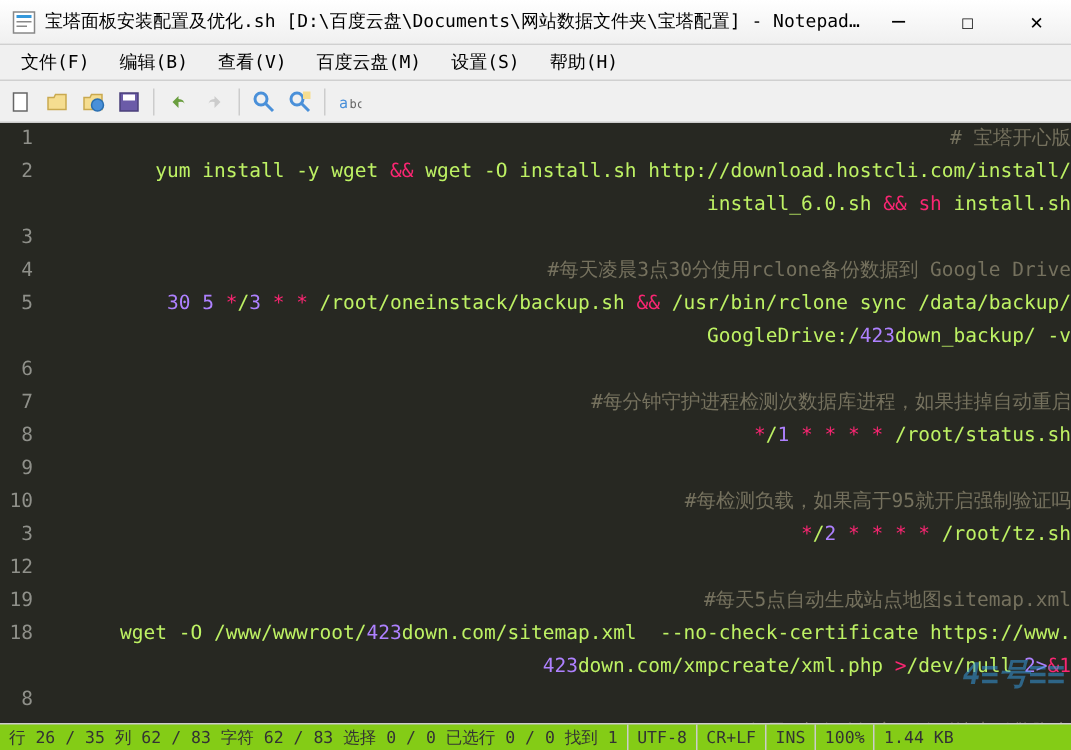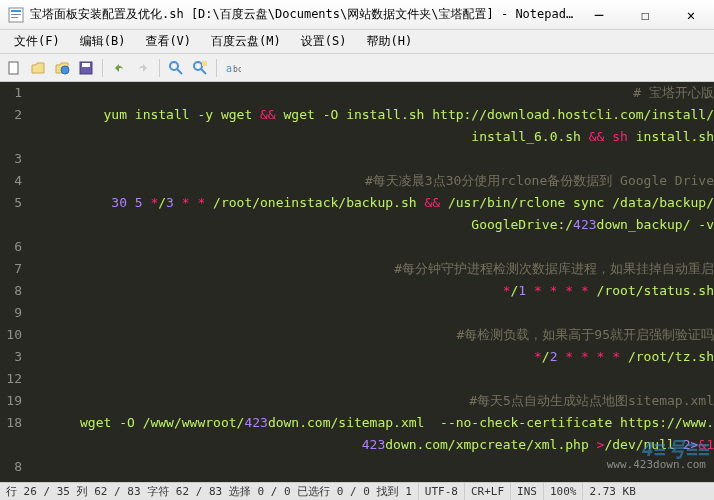--- a/index.html
+++ b/index.html
@@ -17,21 +17,21 @@
 .tool-btn { width: 20px; height: 20px; display: flex; align-items: center; justify-content: center; }
 .tool-sep { width: 1px; height: 18px; background: #ccc; margin: 0 2px; }
 .editor { display: flex; height: 400px; background: #272822; font-family: Consolas, monospace; font-size: 13px; line-height: 22px; overflow: hidden; position: relative; }
 .gutter { width: 28px; background: #272822; color: #8F908A; text-align: right; padding-right: 6px; user-select: none; }
 .code { flex: 1; padding-left: 8px; color: #F8F8F2; white-space: pre; overflow: hidden; text-align: right; }
 .line { height: 22px; }
 .c-comment { color: #75715E; }
 .c-keyword { color: #F92672; }
 .c-number { color: #AE81FF; }
 .c-plain { color: #bef264; }
-.statusbar { height: 18px; background: #e5e5e5; border-top: 1px solid #ccc; display: flex; align-items: flex-start; font-size: 11px; color: #333; }
+.statusbar { height: 18px; background: #84cc16; border-top: 1px solid #ccc; display: flex; align-items: flex-start; font-size: 11px; color: #333; }
 .status-cell { padding: 0 6px; border-right: 1px solid #ccc; height: 100%; display: flex; align-items: center; }
 .status-cell:last-child { border-right: none; }
 .watermark { position: absolute; right: 4px; bottom: 22px; font-size: 20px; font-weight: bold; font-style: italic; color: rgba(52, 152, 219, 0.55); pointer-events: none; }
 .watermark-sub { position: absolute; right: 8px; bottom: 6px; font-size: 11px; color: rgba(180,180,180,0.7); pointer-events: none; }
 </style>
 </head>
 <body>
 
 <div class="titlebar">
   <span class="titlebar-icon">
@@ -133,23 +133,22 @@
       <div class="line">3</div>
       <div class="line">12</div>
       <div class="line">19</div>
       <div class="line">18</div>
       <div class="line"></div>
       <div class="line">8</div>
       <div class="line">16</div>
     </div>
   <div class="code" id="code"><div class="line"><span class="c-comment"># 宝塔开心版</span></div><div class="line"><span class="c-plain">yum install -y wget </span><span class="c-keyword">&amp;&amp;</span><span class="c-plain"> wget -O install.sh http://download.hostcli.com/install/</span></div><div class="line"><span class="c-plain">install_6.0.sh </span><span class="c-keyword">&amp;&amp;</span><span class="c-plain"> </span><span class="c-keyword">sh</span><span class="c-plain"> install.sh</span></div><div class="line"></div><div class="line"><span class="c-comment">#每天凌晨3点30分使用rclone备份数据到 Google Drive</span></div><div class="line"><span class="c-number">30 5</span><span class="c-plain"> </span><span class="c-keyword">*</span><span class="c-plain">/</span><span class="c-number">3 </span><span class="c-keyword">* *</span><span class="c-plain"> /root/oneinstack/backup.sh </span><span class="c-keyword">&amp;&amp;</span><span class="c-plain"> /usr/bin/rclone sync /data/backup/</span></div><div class="line"><span class="c-plain">GoogleDrive:/</span><span class="c-number">423</span><span class="c-plain">down_backup/ -v</span></div><div class="line"></div><div class="line"><span class="c-comment">#每分钟守护进程检测次数据库进程，如果挂掉自动重启</span></div><div class="line"><span class="c-keyword">*</span><span class="c-plain">/</span><span class="c-number">1 </span><span class="c-keyword">* * * *</span><span class="c-plain"> /root/status.sh</span></div><div class="line"></div><div class="line"><span class="c-comment">#每检测负载，如果高于95就开启强制验证吗</span></div><div class="line"><span class="c-keyword">*</span><span class="c-plain">/</span><span class="c-number">2 </span><span class="c-keyword">* * * *</span><span class="c-plain"> /root/tz.sh</span></div><div class="line"></div><div class="line"><span class="c-comment">#每天5点自动生成站点地图sitemap.xml</span></div><div class="line"><span class="c-plain">wget -O /www/wwwroot/</span><span class="c-number">423</span><span class="c-plain">down.com/sitemap.xml  --no-check-certificate https://www.</span></div><div class="line"><span class="c-number">423</span><span class="c-plain">down.com/xmpcreate/xml.php </span><span class="c-keyword">&gt;</span><span class="c-plain">/dev/null </span><span class="c-number">2&gt;</span><span class="c-keyword">&amp;1</span></div><div class="line"></div><div class="line"><span class="c-comment">#每天4点自动提交死链到搜索引擎脚本</span></div></div>
   <div class="watermark">4≡号≡≡</div>
-  <div class="watermark-sub">www.423down.com</div>
 </div>
 
 <div class="statusbar">
   <span class="status-cell">行 26 / 35  列 62 / 83  字符 62 / 83  选择 0 / 0  已选行 0 / 0  找到 1</span>
   <span class="status-cell">UTF-8</span>
   <span class="status-cell">CR+LF</span>
   <span class="status-cell">INS</span>
   <span class="status-cell">100%</span>
-  <span class="status-cell">2.73 KB</span>
+  <span class="status-cell">1.44 KB</span>
 </div>
 
 </body></html>

